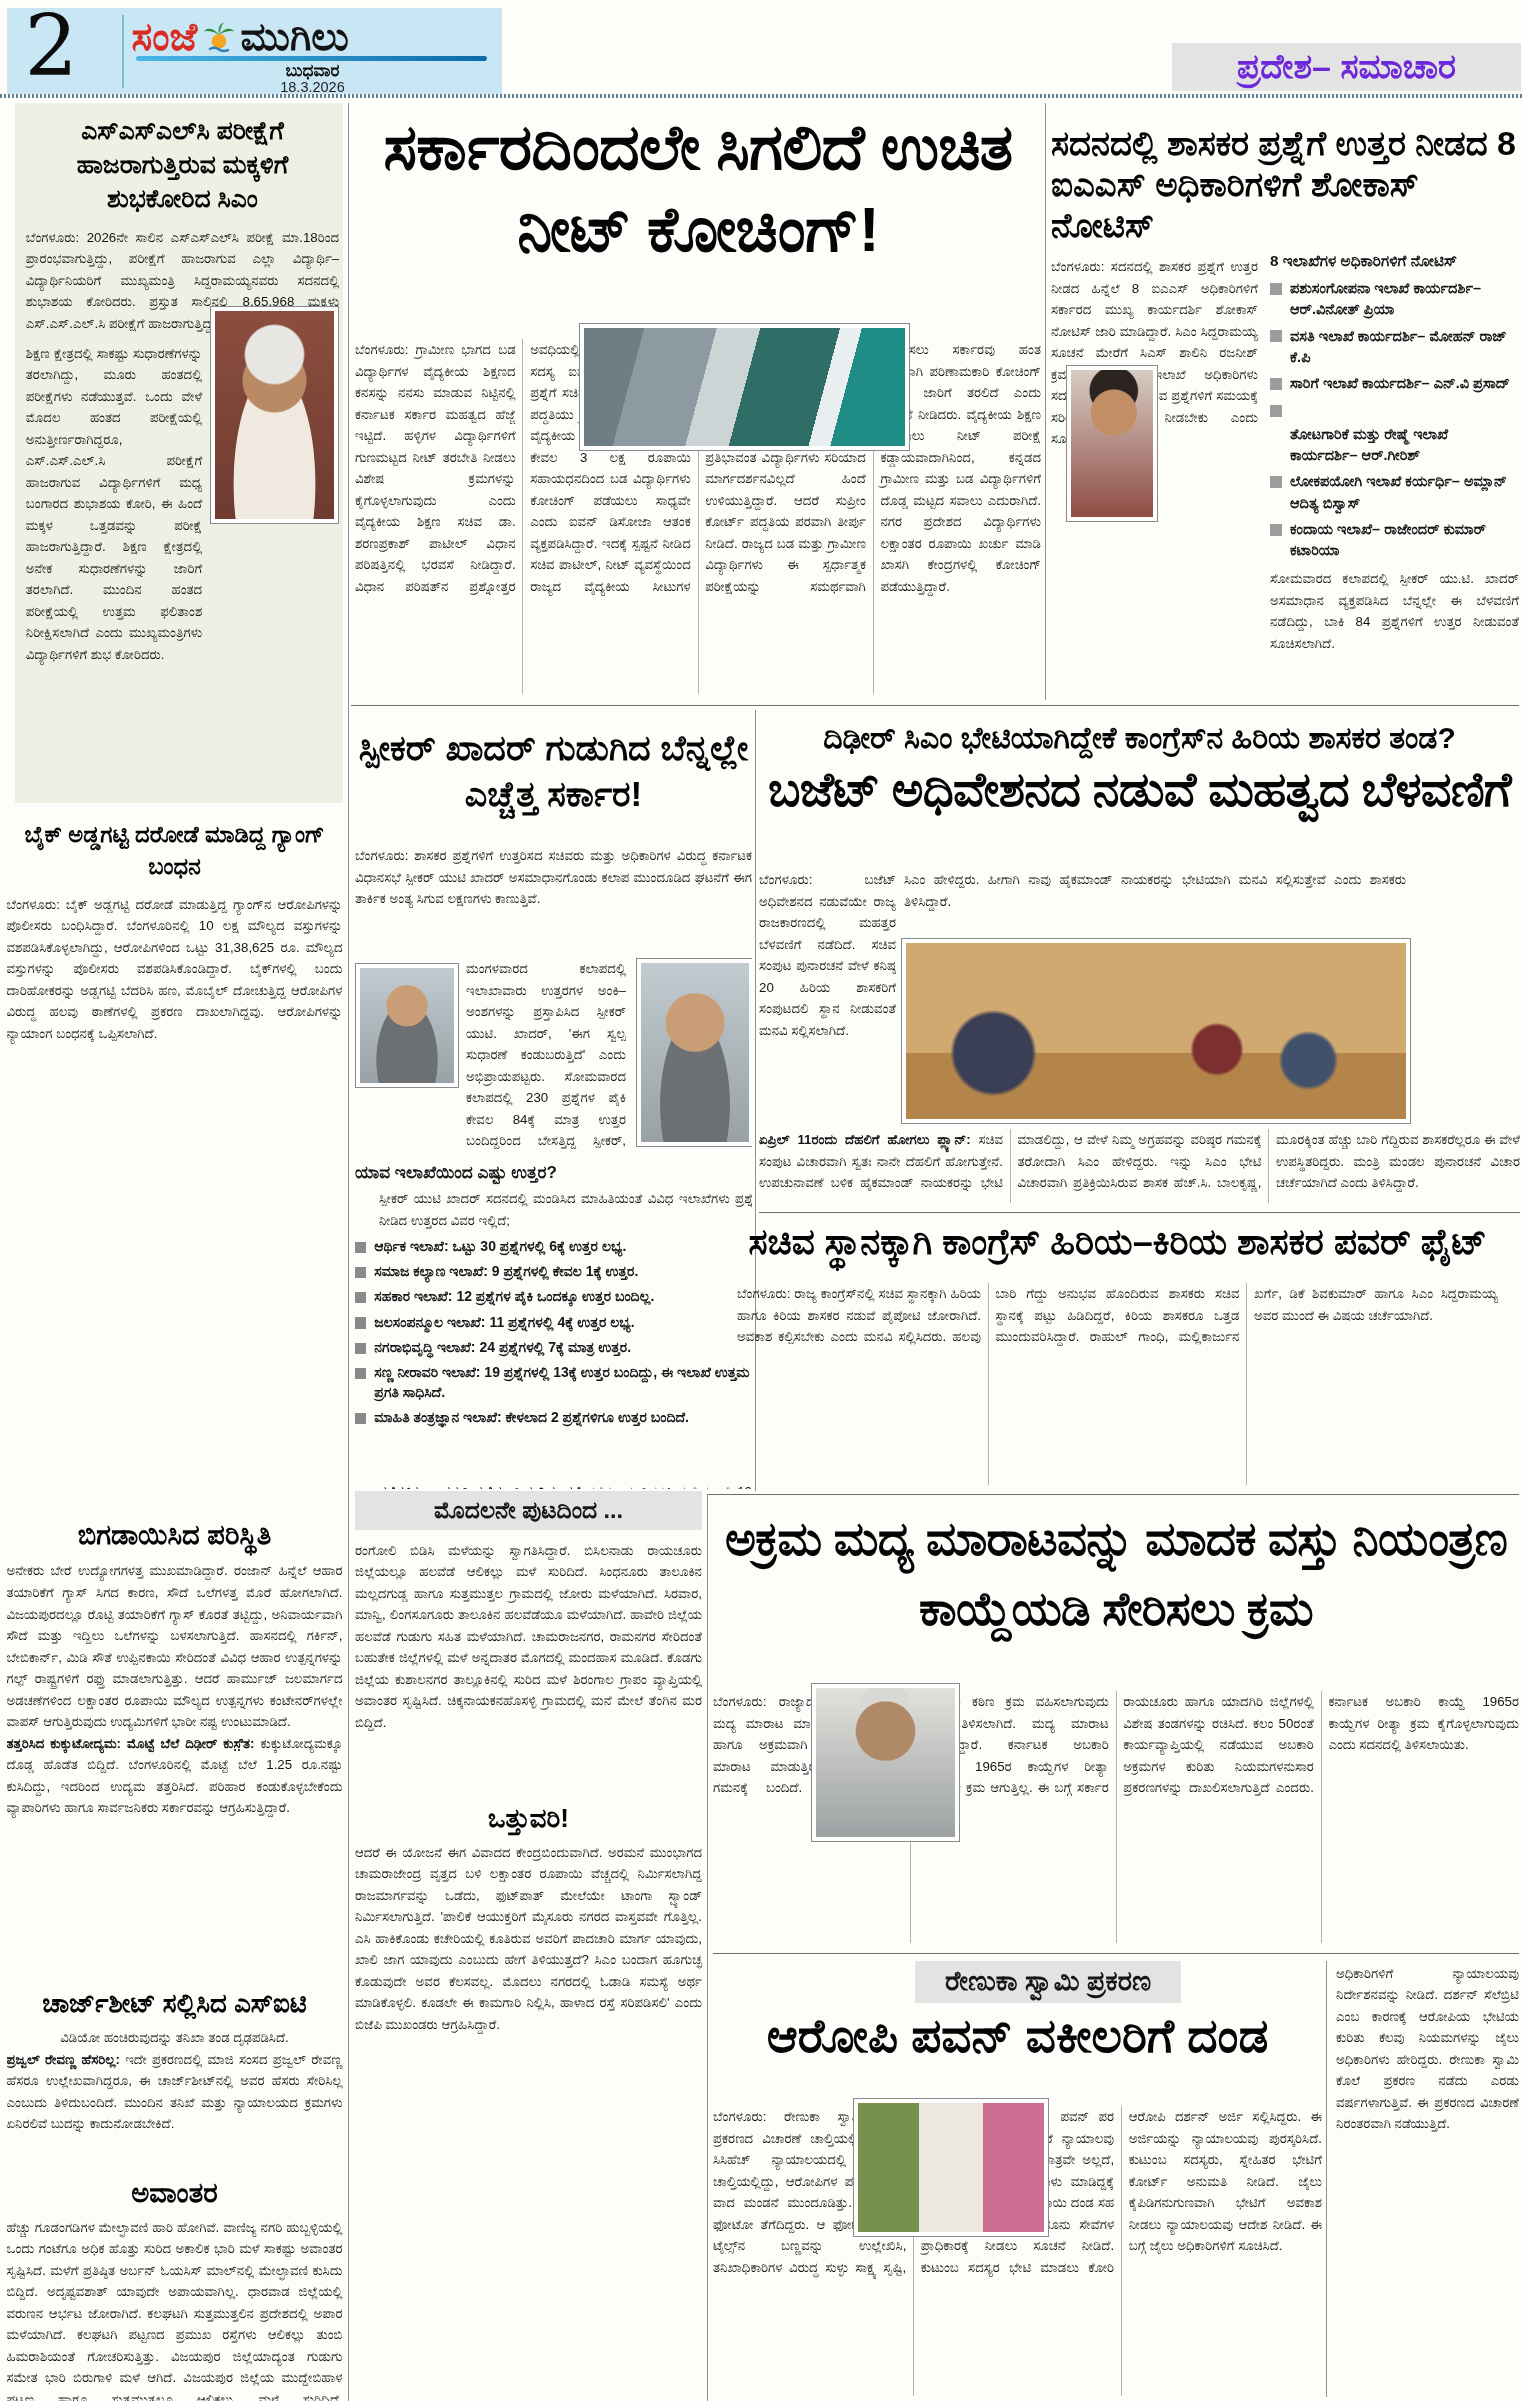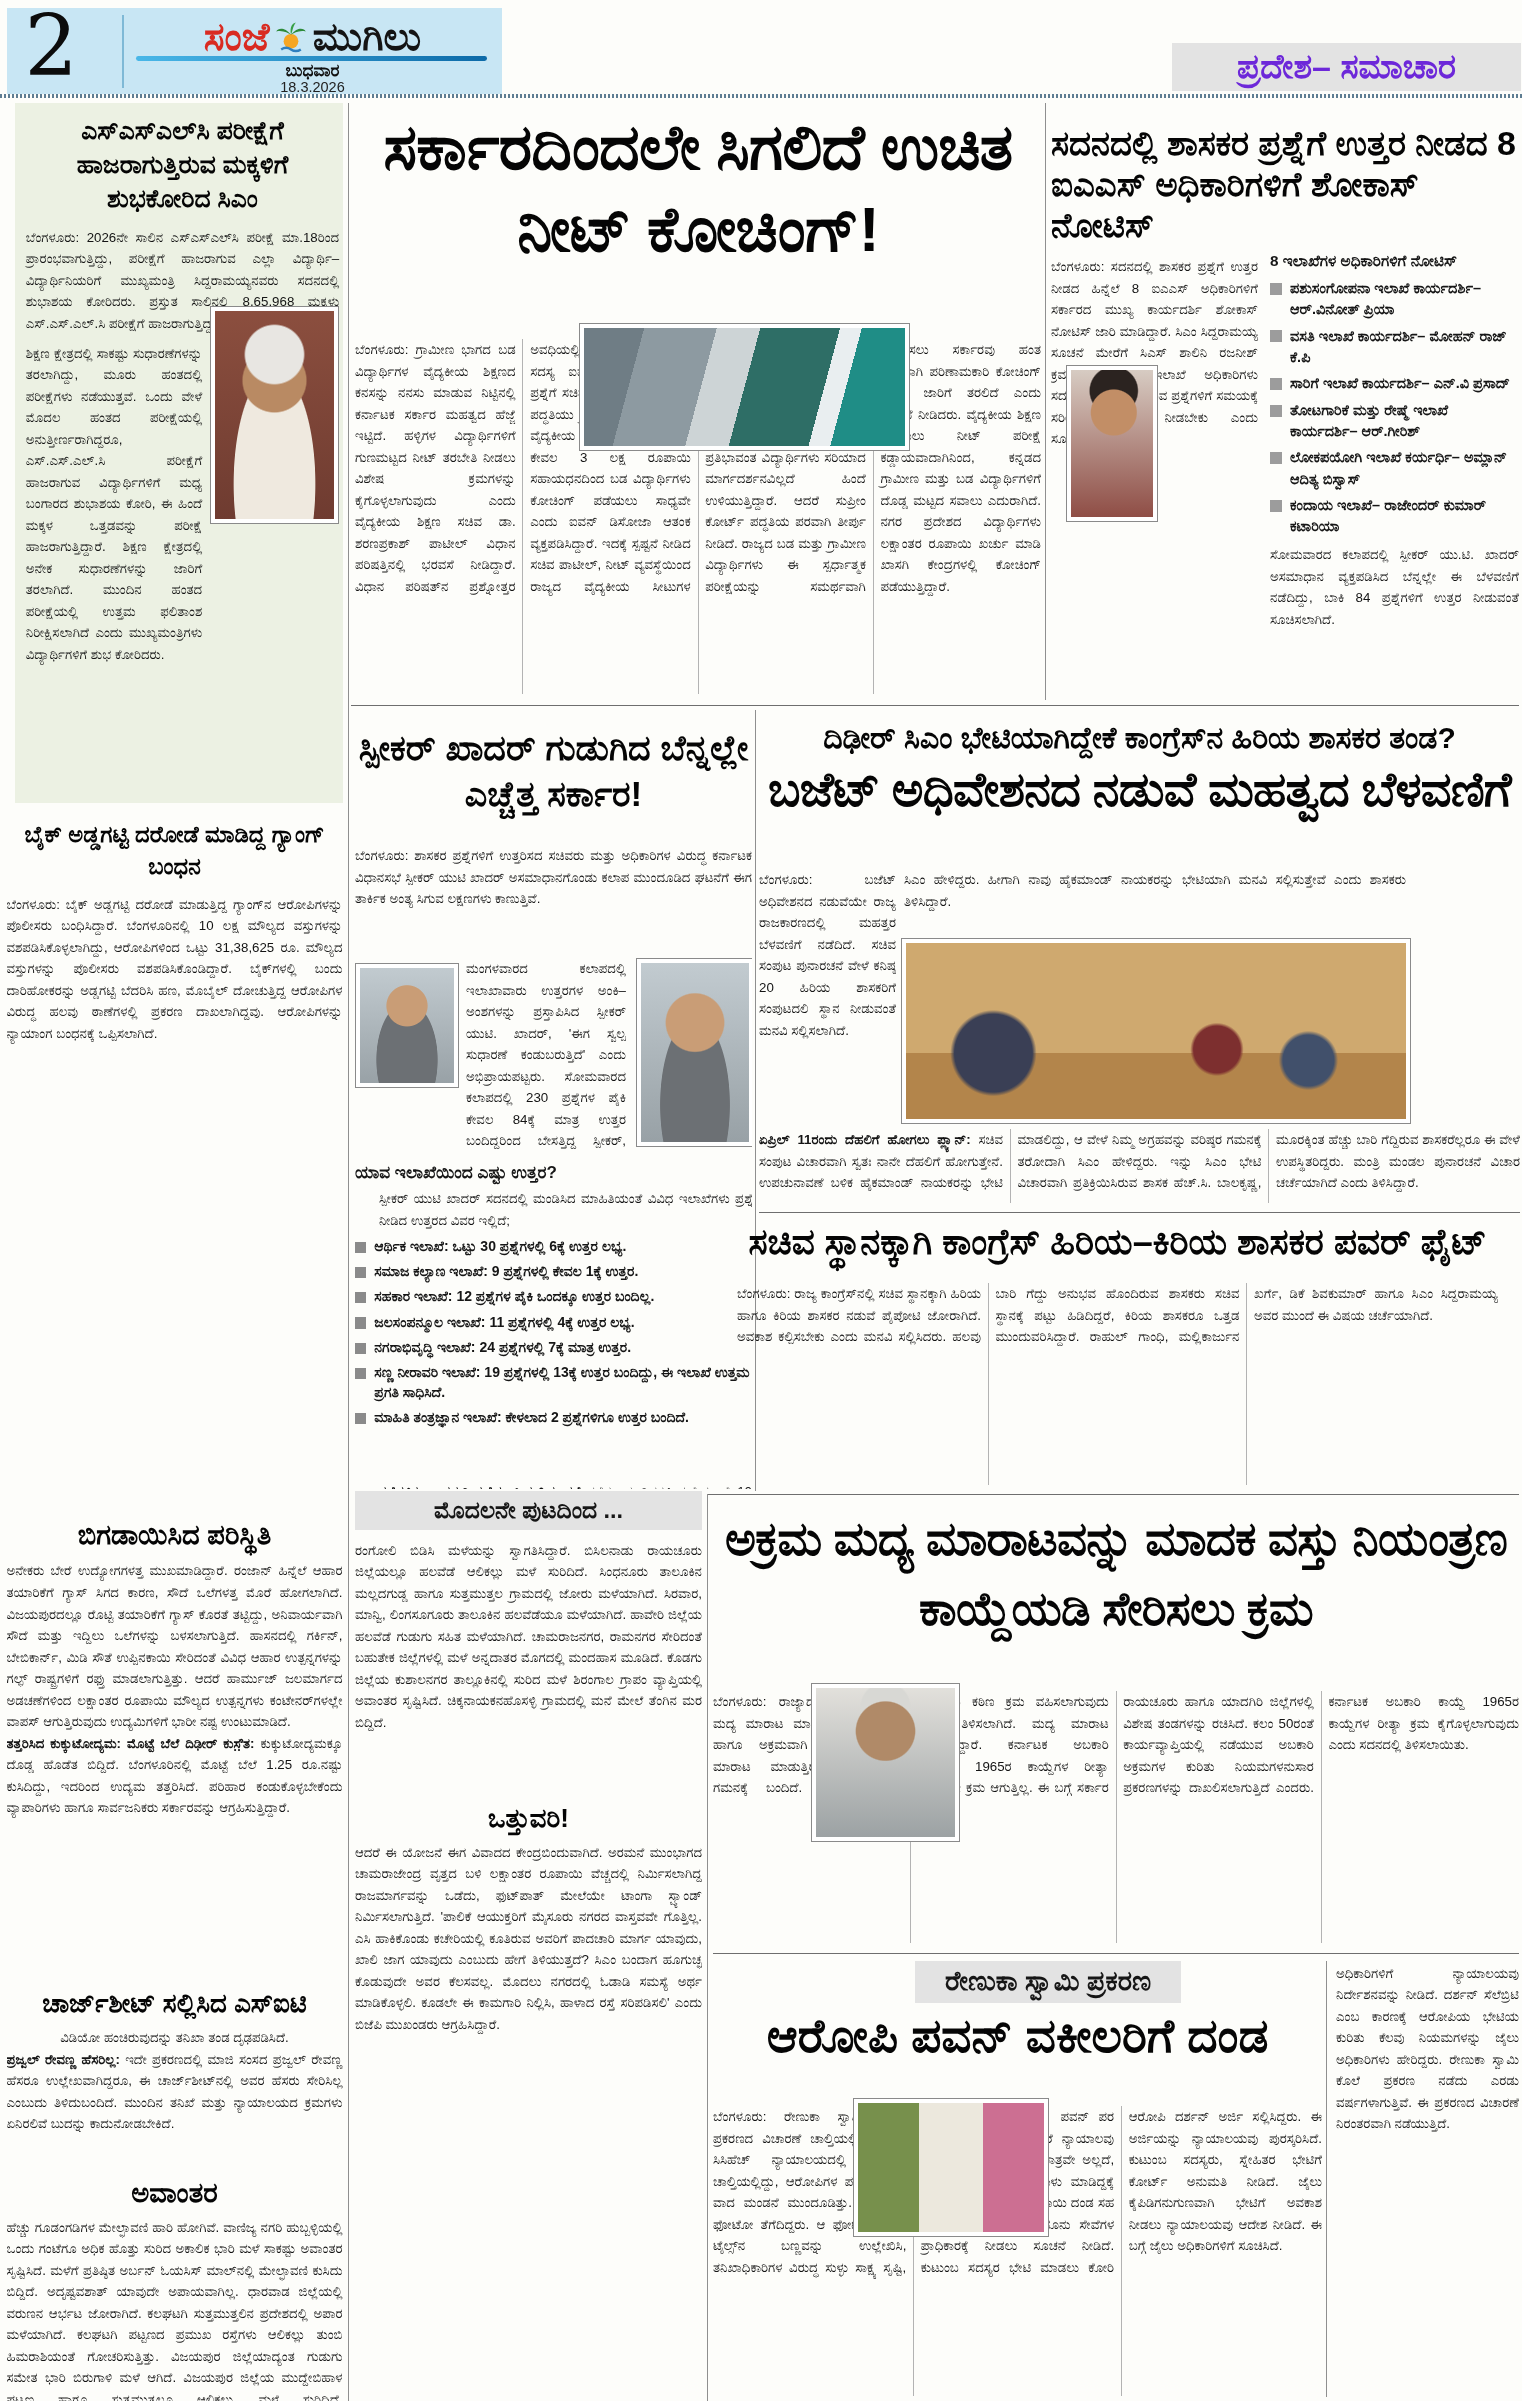--- a/index.html
+++ b/index.html
@@ -45,21 +45,21 @@
   .dotted-rule{background:repeating-linear-gradient(90deg,#5e7d92 0 1.6px,rgba(0,0,0,0) 1.6px 4px);}
 </style>
 </head>
 <body>
 
 <div id="page">
 
   <div class="abs" style="left:6.5px;top:8px;width:495px;height:86px;background:#c8e6f4;">
     <div class="abs" style="left:18px;top:-11.3px;width:89px;font-family:'DejaVu Serif','Liberation Serif',serif;font-size:84px;font-weight:400;color:#0c0c0c;">2</div>
     <div class="abs" style="left:115px;top:6.5px;width:2.4px;height:73px;background:#7fb9d6;"></div>
-    <div class="abs" style="left:125px;top:6.5px;width:362px;text-align:center;">
+    <div class="abs" style="left:125px;top:6.5px;width:362px;">
       <span style="font-size:39px;font-weight:bold;color:#d92b21;">ಸಂಜೆ</span>
       <span class="abs" style="position:static;display:inline-block;width:36px;height:36px;vertical-align:-6.5px;">
         <svg width="36" height="36" viewBox="0 0 44 44">
           <circle cx="22" cy="26" r="9" fill="#f6a623"></circle>
           <path d="M22 18 C14 8 6 10 4 14 C12 12 18 16 22 18 Z" fill="#2e8b3a"></path>
           <path d="M22 18 C30 8 38 10 40 14 C32 12 26 16 22 18 Z" fill="#2e8b3a"></path>
           <path d="M22 18 C20 8 24 4 28 3 C24 8 24 14 22 18 Z" fill="#37a046"></path>
           <path d="M10 36 Q16 32 22 36 Q28 40 34 36" stroke="#2f7fbf" stroke-width="3" fill="none"></path>
         </svg>
       </span>
@@ -139,21 +139,21 @@
       <div class="li-row">
           <span class="sq"></span>
           <span style="font-weight:bold;font-size:14.5px;line-height:1.45;">ವಸತಿ ಇಲಾಖೆ ಕಾರ್ಯದರ್ಶಿ– ಮೋಹನ್ ರಾಜ್ ಕೆ.ಪಿ</span>
         </div>
       <div class="li-row">
           <span class="sq"></span>
           <span style="font-weight:bold;font-size:14.5px;line-height:1.45;">ಸಾರಿಗೆ ಇಲಾಖೆ ಕಾರ್ಯದರ್ಶಿ– ಎನ್.ವಿ ಪ್ರಸಾದ್</span>
         </div>
       <div class="li-row">
           <span class="sq"></span>
-          <span style="font-weight:bold;font-size:14.5px;line-height:1.45;">ತೋಟಗಾರಿಕೆ ಮತ್ತು ರೇಷ್ಮೆ ಇಲಾಖೆ ಕಾರ್ಯದರ್ಶಿ– ಆರ್.ಗೀರಿಶ್</span>
+          <span style="font-weight:bold;font-size:14.5px;line-height:1.45;margin-top:24px;">ತೋಟಗಾರಿಕೆ ಮತ್ತು ರೇಷ್ಮೆ ಇಲಾಖೆ ಕಾರ್ಯದರ್ಶಿ– ಆರ್.ಗೀರಿಶ್</span>
         </div>
       <div class="li-row">
           <span class="sq"></span>
           <span style="font-weight:bold;font-size:14.5px;line-height:1.45;">ಲೋಕಪಯೋಗಿ ಇಲಾಖೆ ಕರ್ಯರ್ಧಿ– ಅಮ್ಲಾನ್ ಆದಿತ್ಯ ಬಿಸ್ವಾಸ್</span>
         </div>
       <div class="li-row">
           <span class="sq"></span>
           <span style="font-weight:bold;font-size:14.5px;line-height:1.45;">ಕಂದಾಯ ಇಲಾಖೆ– ರಾಜೇಂದರ್ ಕುಮಾರ್ ಕಟಾರಿಯಾ</span>
         </div>
       <div class="body-txt" style="margin-top:7px;">ಸೋಮವಾರದ ಕಲಾಪದಲ್ಲಿ ಸ್ಪೀಕರ್ ಯು.ಟಿ. ಖಾದರ್ ಅಸಮಾಧಾನ ವ್ಯಕ್ತಪಡಿಸಿದ ಬೆನ್ನಲ್ಲೇ ಈ ಬೆಳವಣಿಗೆ ನಡೆದಿದ್ದು, ಬಾಕಿ 84 ಪ್ರಶ್ನೆಗಳಿಗೆ ಉತ್ತರ ನೀಡುವಂತೆ ಸೂಚಿಸಲಾಗಿದೆ.</div>

